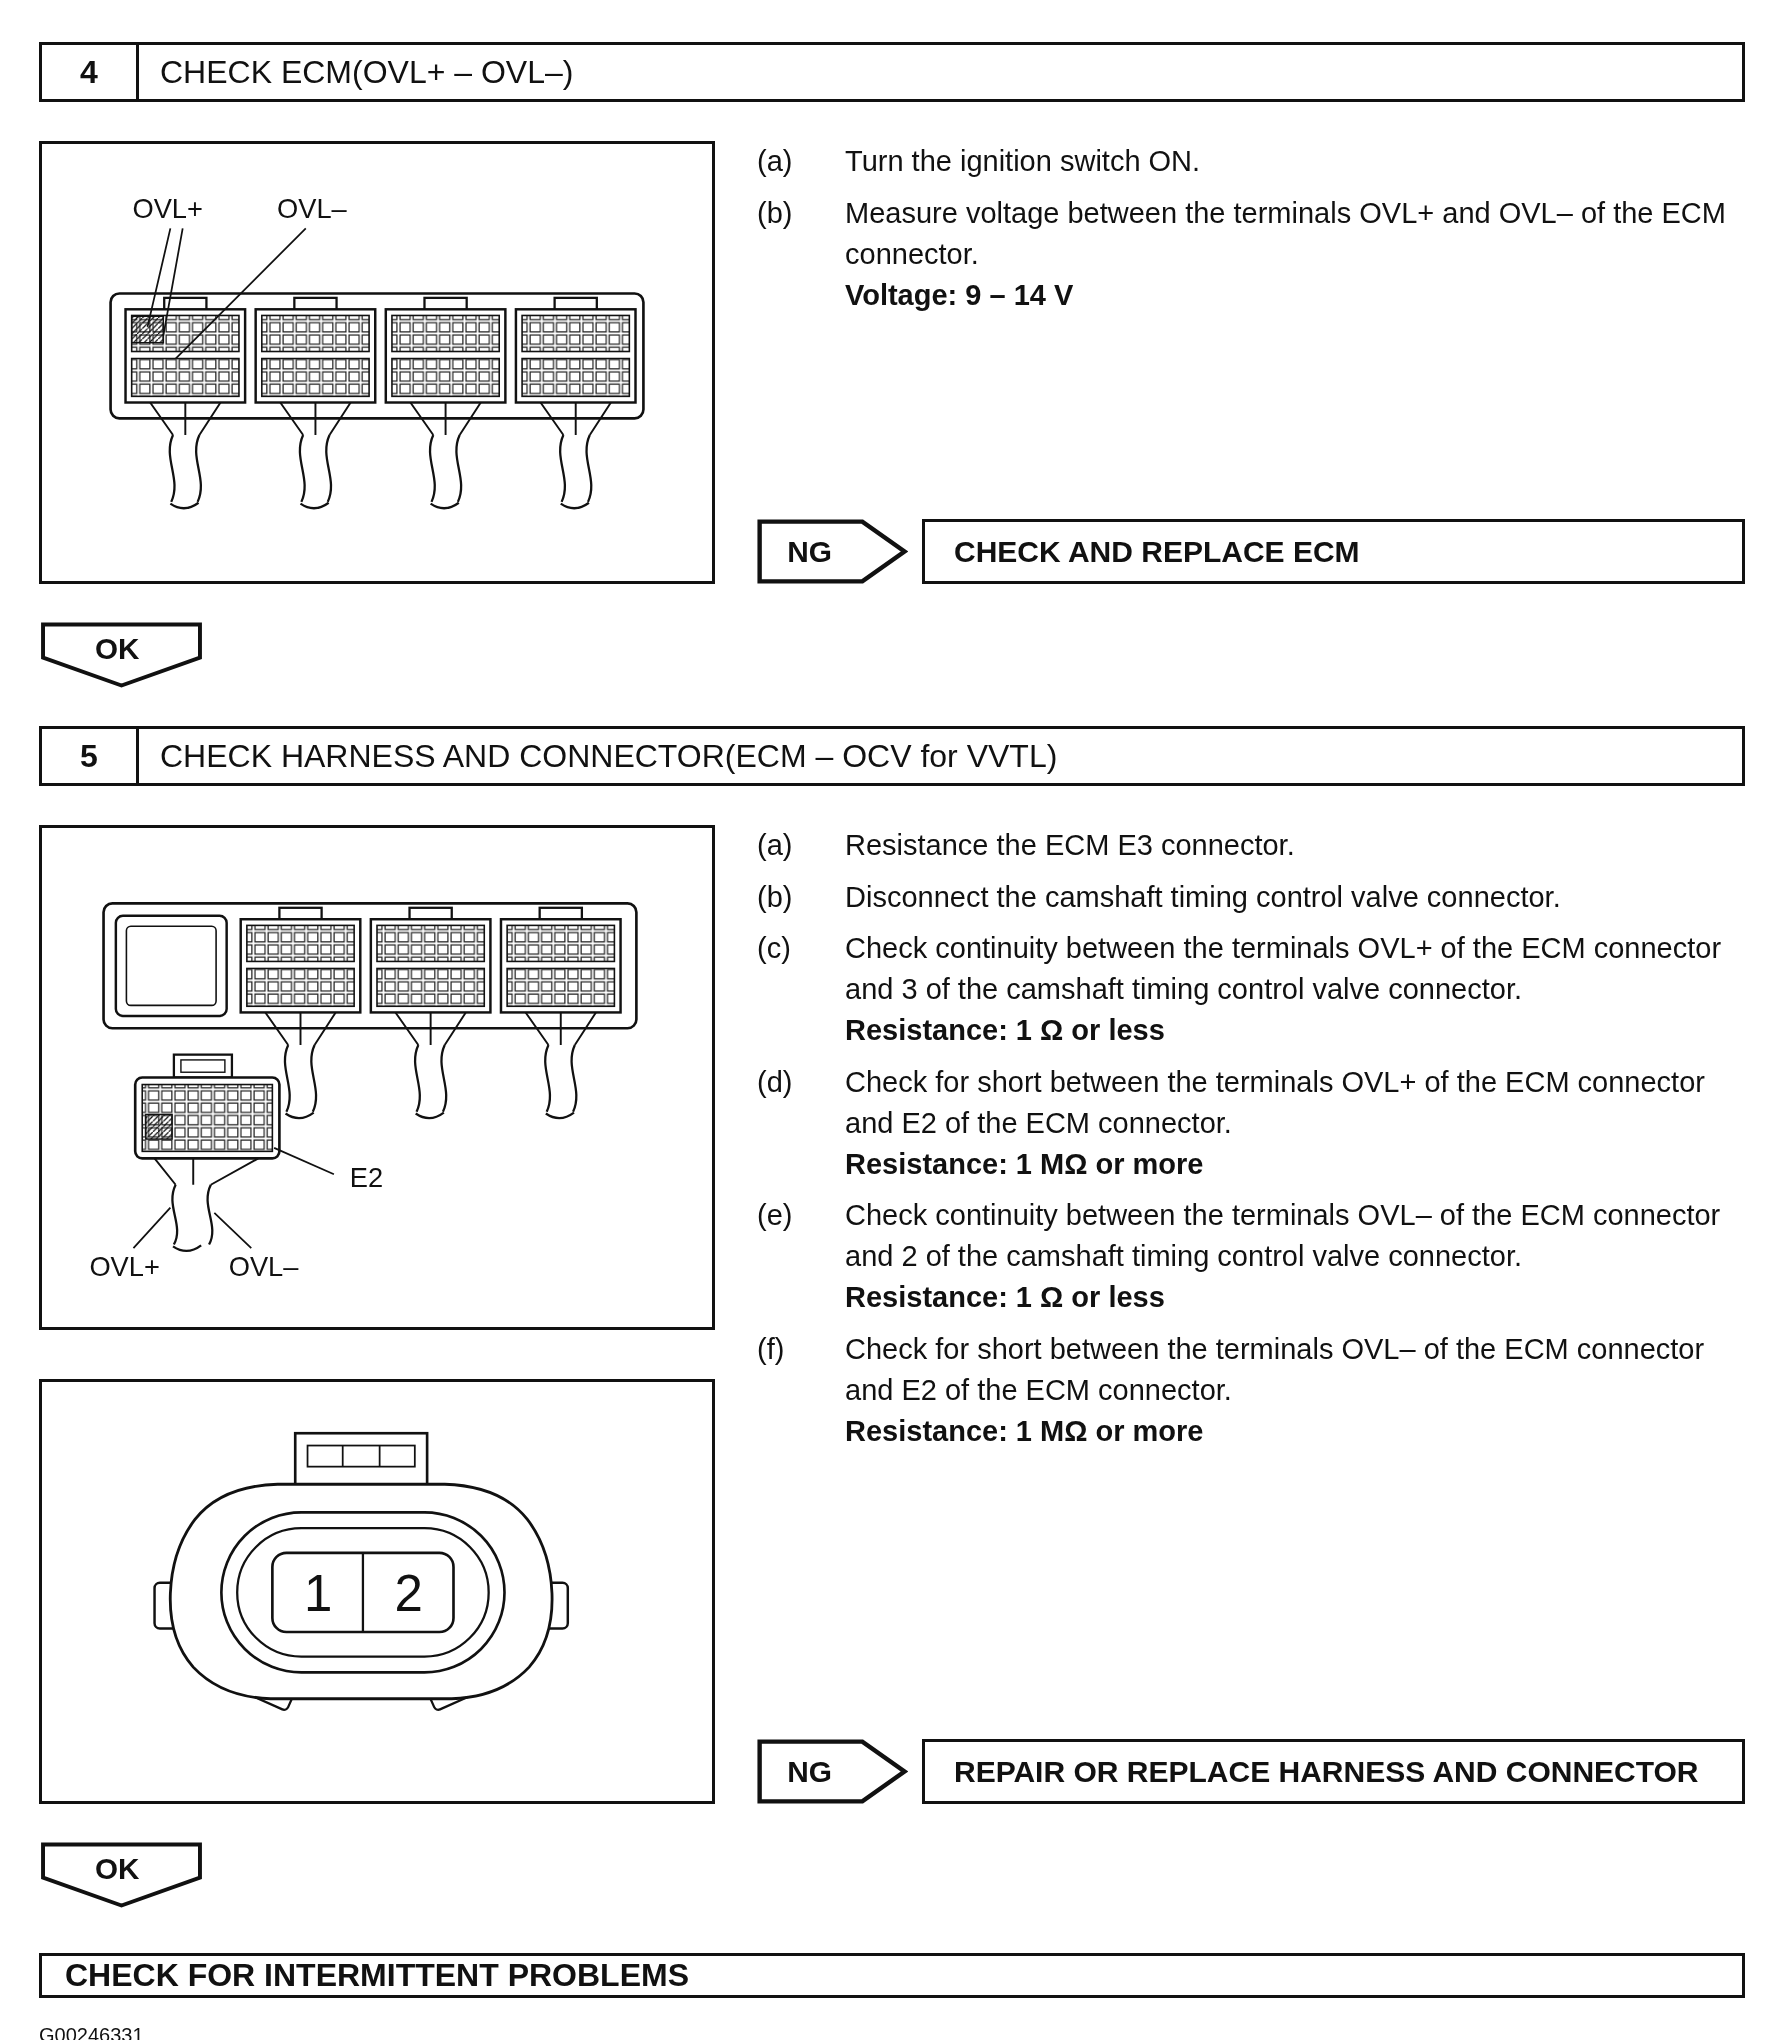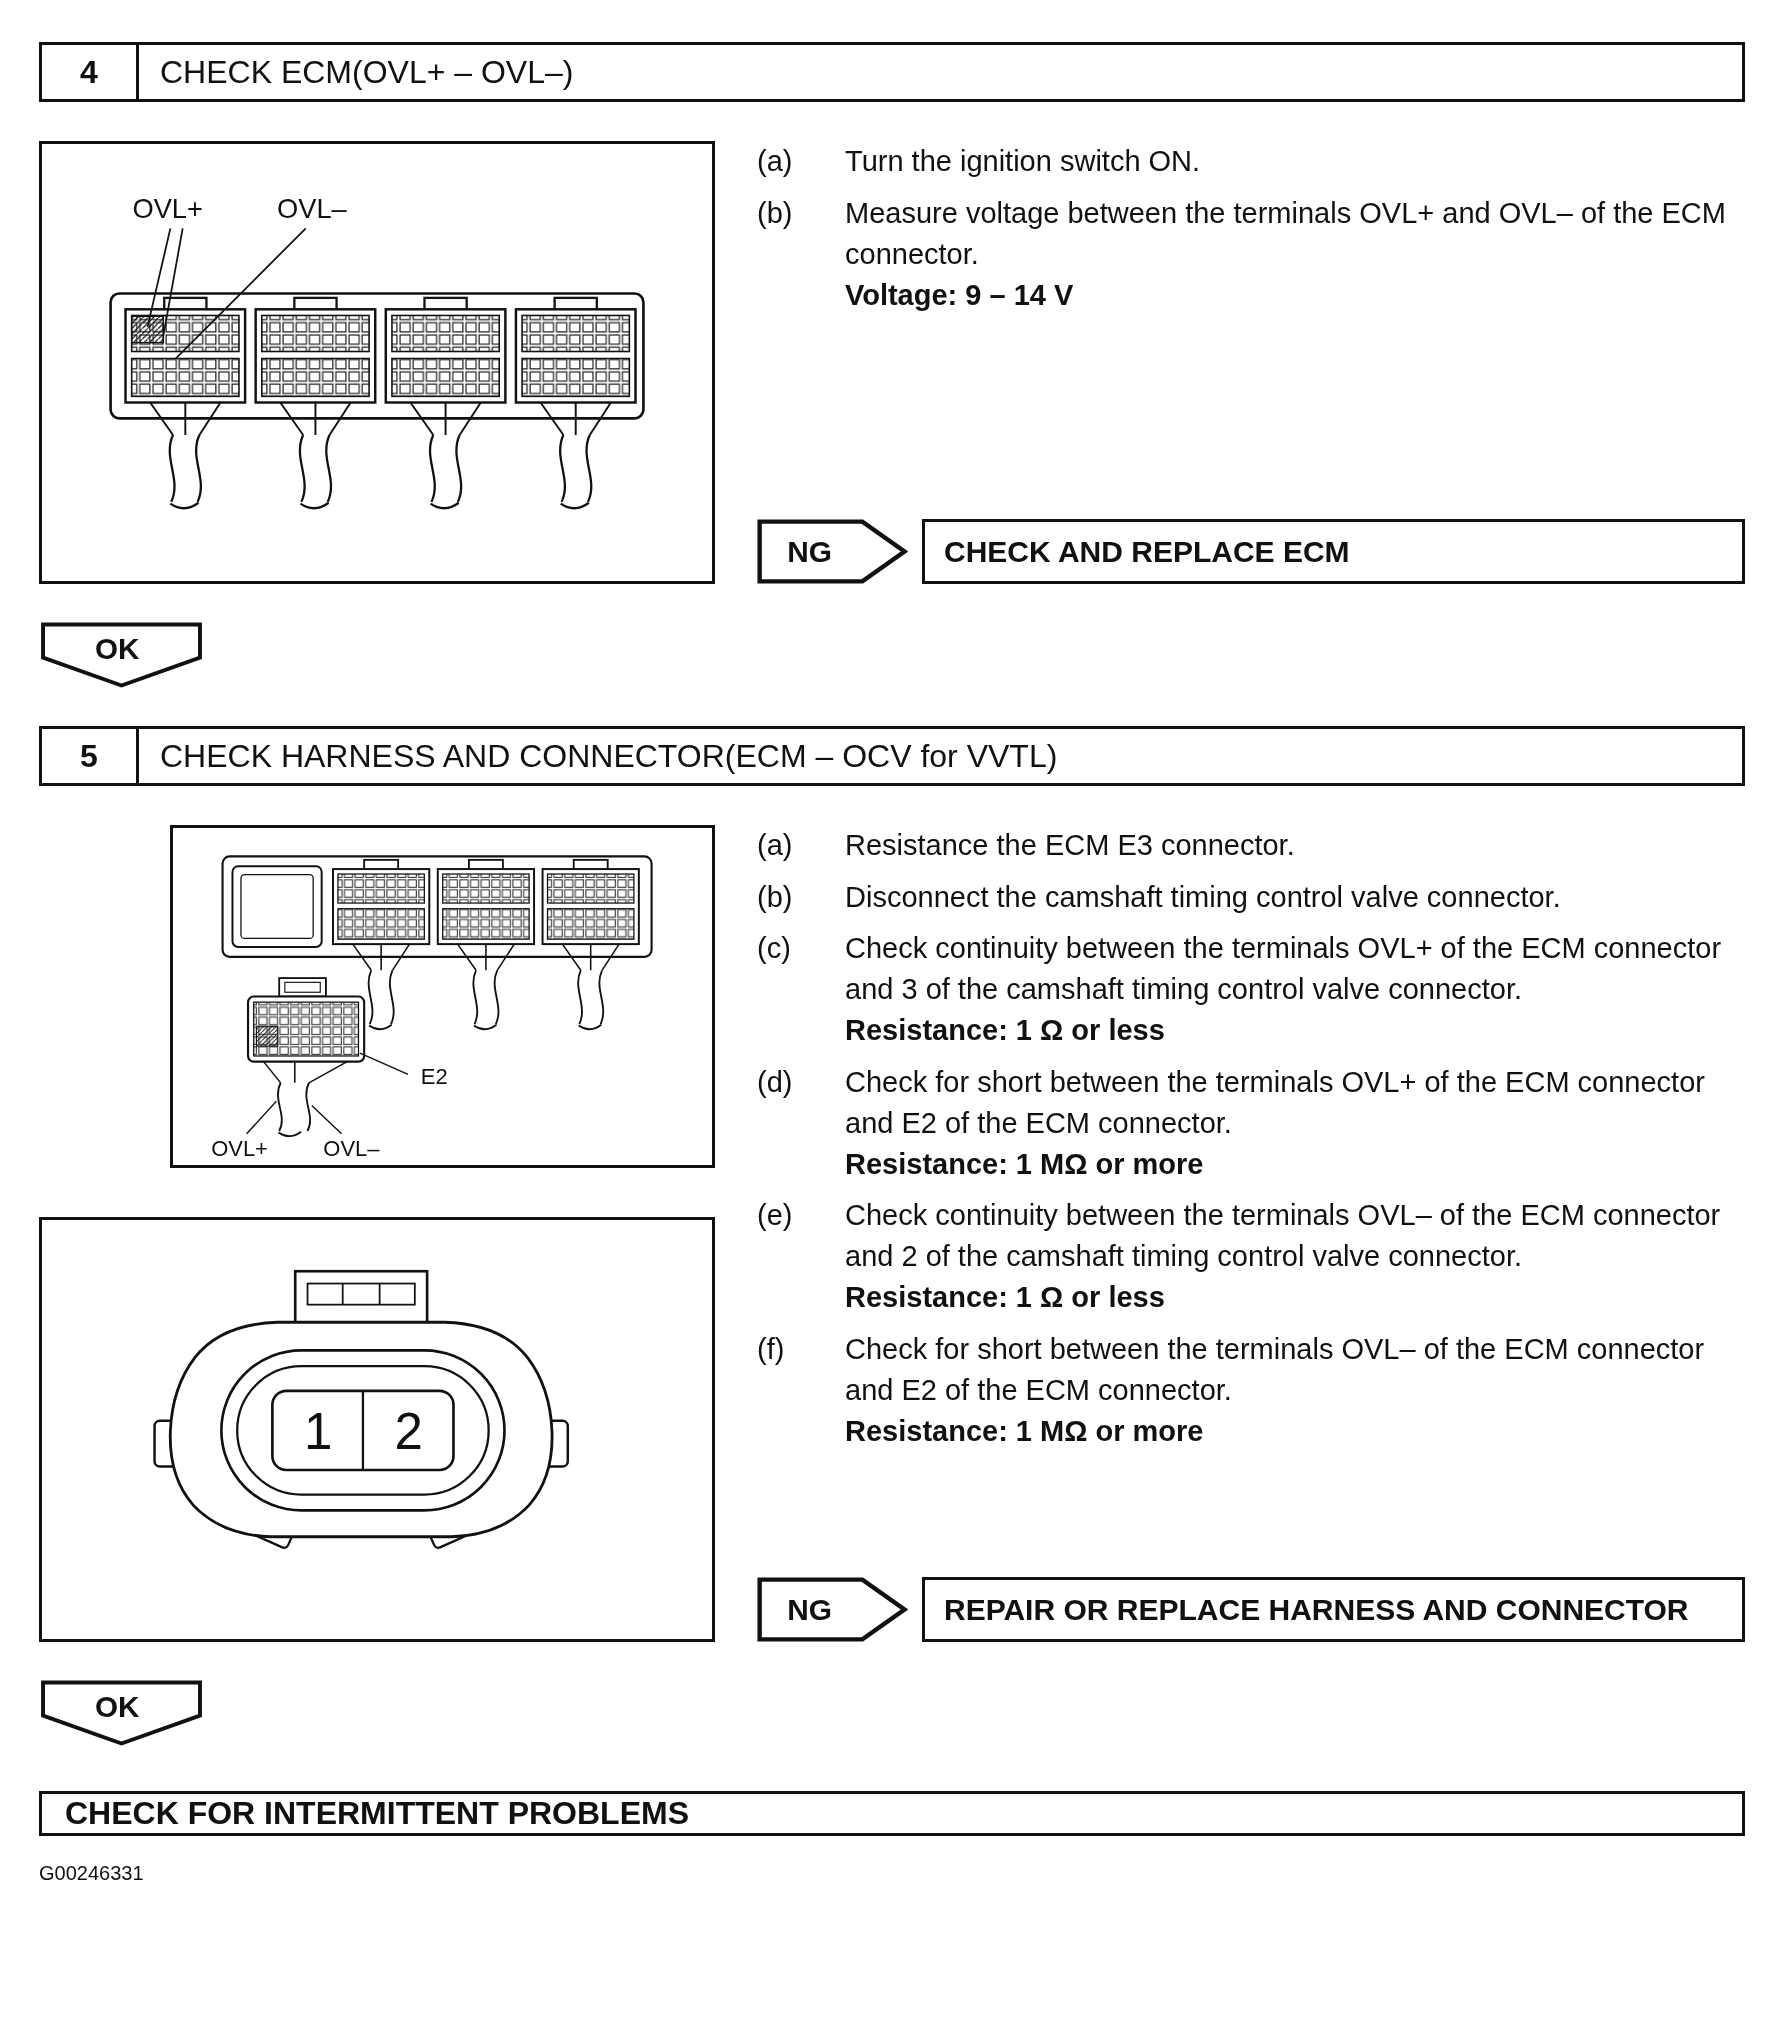--- a/index.html
+++ b/index.html
@@ -19,32 +19,32 @@
     width:97px; flex:none; display:flex; align-items:center; justify-content:center;
     font-weight:bold; font-size:32px; border-right:3.5px solid #111;
   }
   .step-title { display:flex; align-items:center; padding-left:21px; font-weight:normal; font-size:32px; }
   
   .step-body { display:flex; margin-top:39px; }
   .fig-col { width:676px; flex:none; display:flex; flex-direction:column; gap:49px;align-items:flex-end; }
   .fig-box { border:3.5px solid #111; background:#fff; }
   .fig-box svg { display:block; width:100%; height:100%; }
   .fig-a { height:443px; }
-  .fig-b { height:343px; }
+  .fig-b { height:505px; }
   .fig-c { height:425px; }
   .right-col { flex:1; margin-left:42px; display:flex; flex-direction:column; }
   
   .instr { display:flex; margin-bottom:10.5px; font-size:29px; line-height:41px; }
   .marker { width:88px; flex:none; }
   .itext { flex:1; }
   .spec { font-weight:bold; }
   
   .ng-row { margin-top:auto; display:flex; align-items:stretch; margin-bottom:0; }
   .ng-arrow { width:151px; height:65px; flex:none; margin-right:14px; align-self:center; }
-  .ng-result { flex:1; border:3.5px solid #111; display:flex; align-items:center; padding:7px 19px; }
+  .ng-result { flex:1; border:3.5px solid #111; display:flex; align-items:center; padding:7px 29px; }
   .ng-result > div { width:100%; font-weight:bold; font-size:30px; line-height:39px; text-align:justify; }
   
   .ok-badge { display:block; width:165px; height:68px; margin-top:37px; }
   .sec-gap { margin-top:37px; }
   
   .bottom-bar {
     border:3.5px solid #111; height:45px; display:flex; align-items:center;
     padding-left:23px; font-weight:bold; font-size:32px; margin-top:44px;
   }
   .fig-code { font-size:20px; margin-top:26px; }

